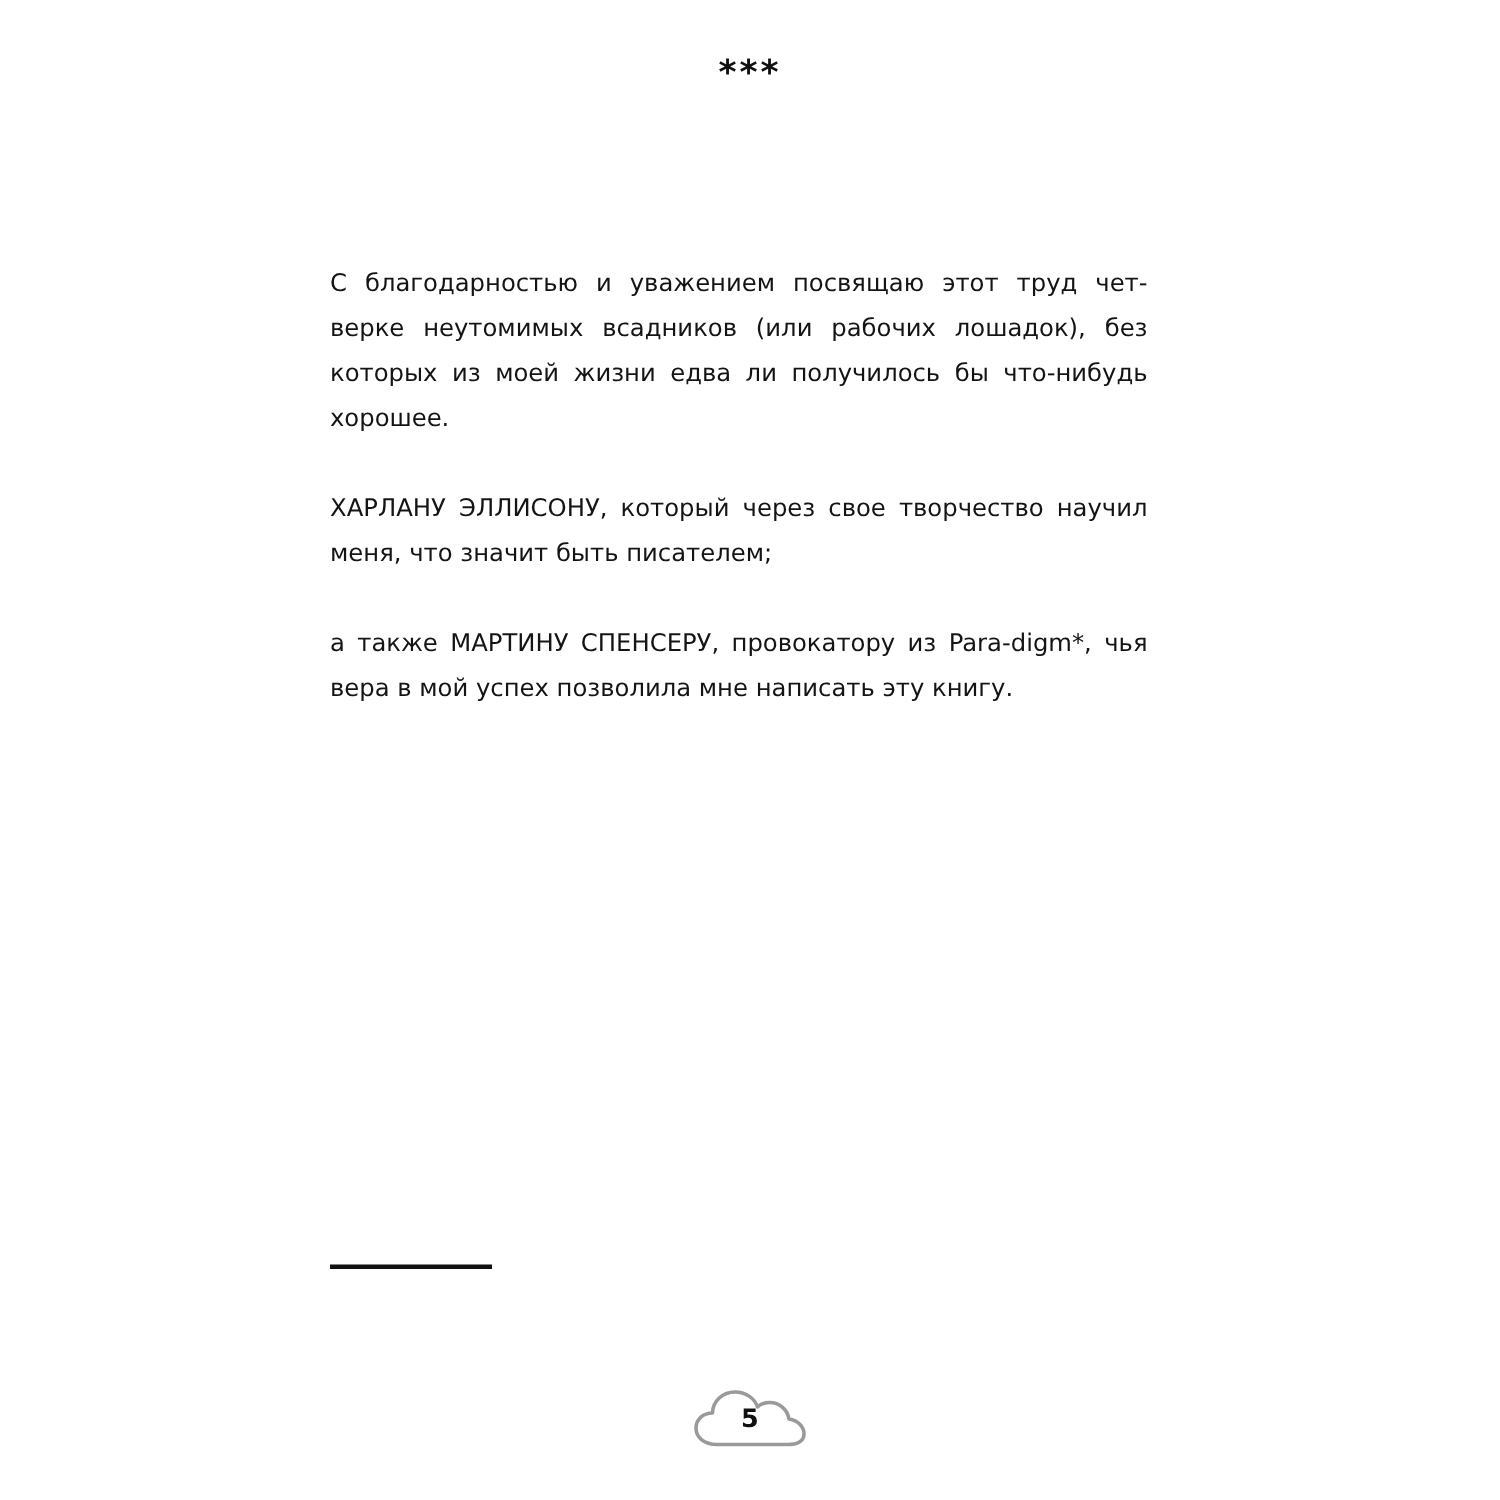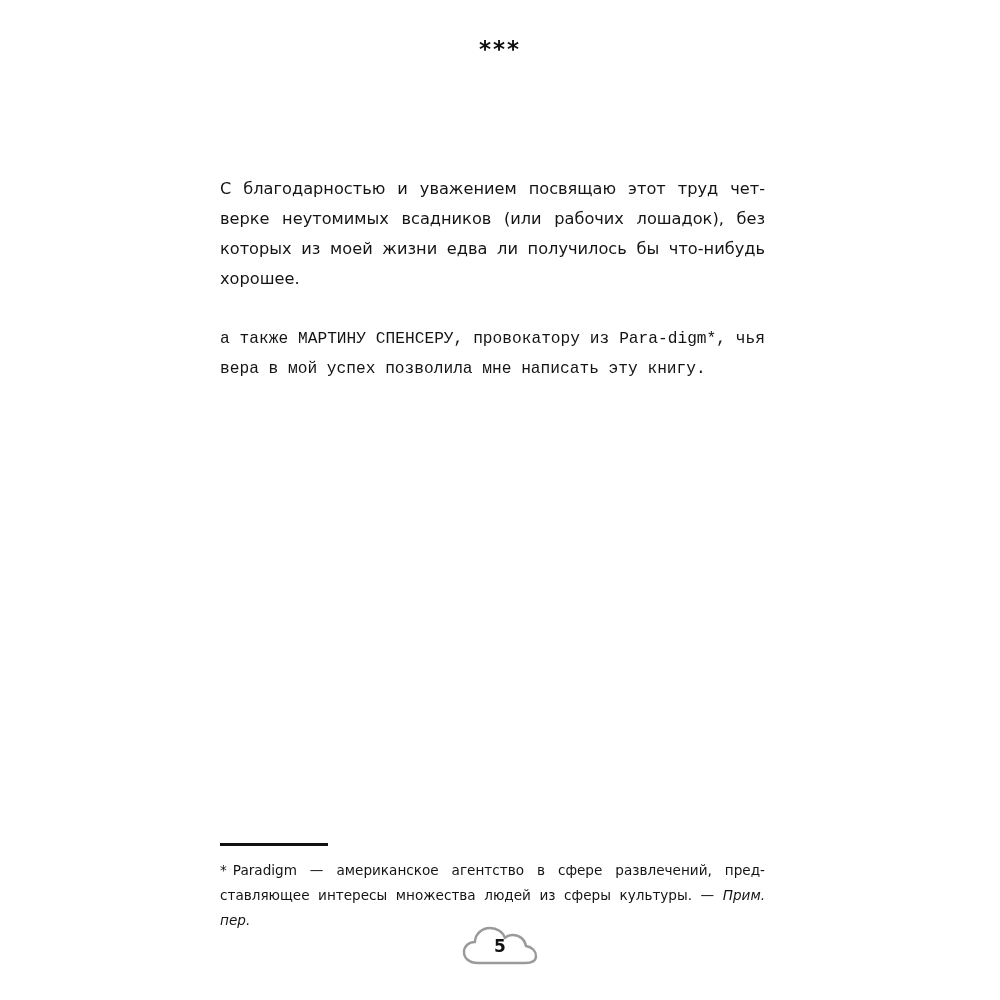--- a/index.html
+++ b/index.html
@@ -45,21 +45,20 @@
     line-height: 30px;
     text-align: justify;
     text-justify: inter-word;
     margin: 0 0 30px 0;
     color: #141414;
     -webkit-hyphens: manual;
     hyphens: manual;
   }
   .para:last-child {
     margin-bottom: 0;
-    font-family: Liberation Mono, monospace;
   }
   .footnote-area {
     position: absolute;
     left: 220px;
     top: 843px;
     width: 545px;
   }
   .footnote-rule {
     width: 108px;
     height: 3px;
@@ -112,29 +111,26 @@
 </style>
 </head>
 <body>
 
 <div class="page">
 
   <div class="divider-stars">***</div>
 
   <div class="content">
     <p class="para">С благодарностью и уважением посвящаю этот труд чет-верке неутомимых всадников (или рабочих лошадок), без которых из моей жизни едва ли получилось бы что-нибудь хорошее.</p>
+    <p class="para">ХАРЛАНУ ЭЛЛИСОНУ, который через свое творчество научил меня, что значит быть писателем;</p>
     <p class="para">а также МАРТИНУ СПЕНСЕРУ, провокатору из Para-digm*, чья вера в мой успех позволила мне написать эту книгу.</p>
   </div>
 
   <div class="footnote-area">
     <div class="footnote-rule"></div>
-    <p class="footnote-text">
-      <span class="footnote-marker">*</span><span>Paradigm — американское агентство в сфере развлечений, пред-ставляющее интересы множества людей из сферы культуры. —</span>
-      <span class="footnote-italic">Прим. пер.</span>
-    </p>
   </div>
 
   <div class="page-number-wrap">
     <div class="cloud">
       <svg width="78" height="44" viewBox="0 0 78 44" fill="none" xmlns="http://www.w3.org/2000/svg" aria-hidden="true">
         <path d="M17 38 C8 38 3 33 3 27 C3 21 8 17 14 17 C14 9 21 3 29 3 C36 3 42 7 44 13 C46 11 49 10 52 10 C59 10 64 15 65 21 C71 22 75 26 75 31 C75 36 70 38 64 38 Z" stroke="#9a9a9a" stroke-width="2.4" fill="#ffffff" stroke-linejoin="round"></path>
       </svg>
       <span class="page-number">5</span>
     </div>
   </div>

